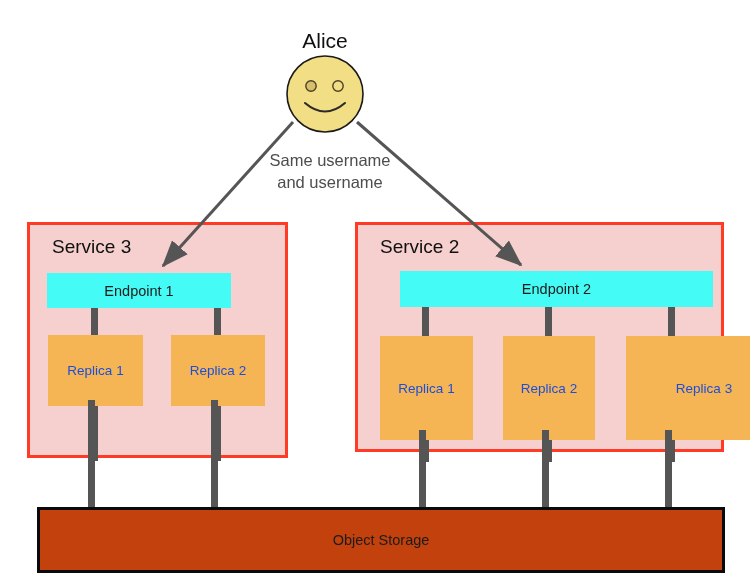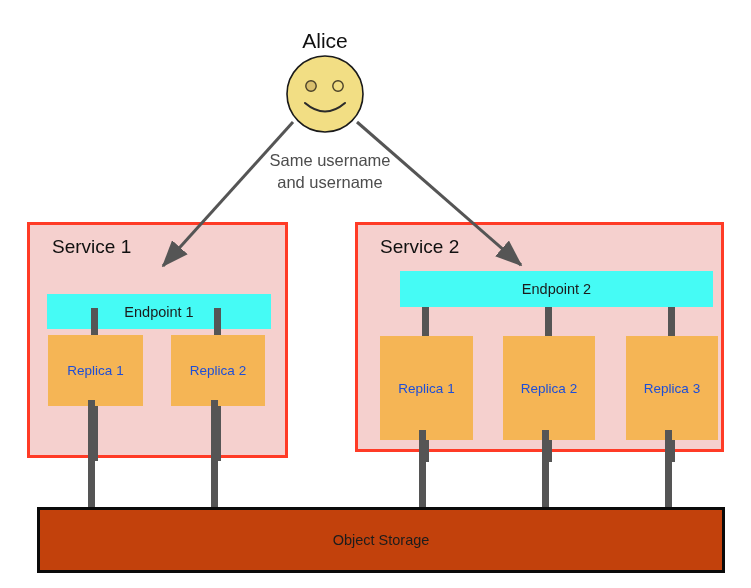--- a/index.html
+++ b/index.html
@@ -61,39 +61,39 @@
   
   .endpoint-bar {
     position: absolute;
     background: #45fbf5;
     display: flex;
     align-items: center;
     justify-content: center;
     font-size: 14.5px;
     color: #1c1c1c;
   }
-  #endpoint-1 { left: 17px; top: 48px; width: 224px; height: 35px; margin-top: 21px; }
+  #endpoint-1 { left: 17px; top: 48px; width: 184px; height: 35px; }
   #endpoint-2 { left: 18px; top: 46px; width: 313px; height: 36px; margin-left: 24px; }
 
   
   .replica-box {
     position: absolute;
     background: #f5b555;
     display: flex;
     align-items: center;
     justify-content: center;
     font-size: 13.5px;
     color: #1d4ed8;
   }
   #s1-replica-1 { left: 18px;  top: 110px; width: 95px; height: 71px; }
   #s1-replica-2 { left: 141px; top: 110px; width: 94px; height: 71px; }
 
   #s2-replica-1 { left: 22px;  top: 111px; width: 93px; height: 104px; }
   #s2-replica-2 { left: 145px; top: 111px; width: 92px; height: 104px; }
-  #s2-replica-3 { left: 268px; top: 111px; width: 92px; height: 104px; }
+  #s2-replica-3 { left: 268px; top: 111px; width: 92px; height: 104px; padding-left: 32px; }
 
   
   .vlink {
     position: absolute;
     background: #555555;
     width: 7px;
   }
 
   
   .vlink-long {
@@ -145,21 +145,21 @@
     <div>and username</div>
   </div>
 
   <div class="vlink-long abs" style="left:88px;  top:400px; height:112px;"></div>
   <div class="vlink-long abs" style="left:211px; top:400px; height:112px;"></div>
   <div class="vlink-long abs" style="left:419px; top:430px; height:82px;"></div>
   <div class="vlink-long abs" style="left:542px; top:430px; height:82px;"></div>
   <div class="vlink-long abs" style="left:665px; top:430px; height:82px;"></div>
 
   <div class="abs service-box" id="service-1">
-    <div class="service-title">Service 1</div>
+    <div class="service-title">Service 3</div>
 
     <div class="endpoint-bar" id="endpoint-1">Endpoint 1</div>
 
     <div class="vlink" style="left:61px;  top:83px; height:27px;"></div>
     <div class="vlink" style="left:184px; top:83px; height:27px;"></div>
 
     <div class="replica-box" id="s1-replica-1">Replica 1</div>
     <div class="replica-box" id="s1-replica-2">Replica 2</div>
 
     <div class="vlink" style="left:61px;  top:181px; height:55px;"></div>

